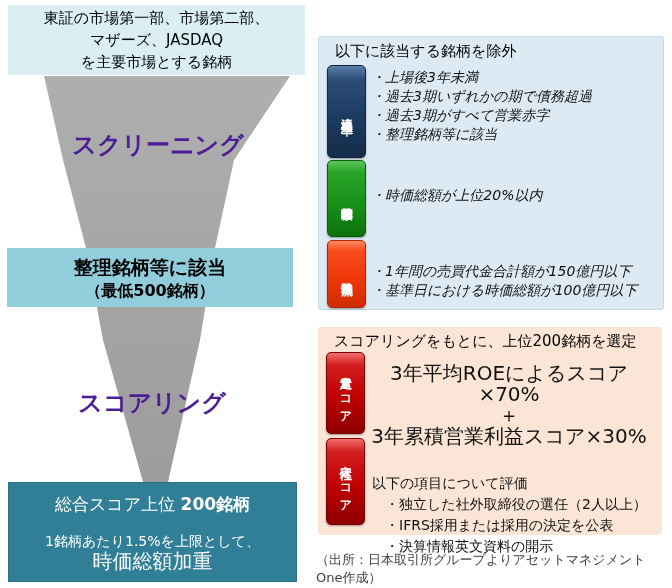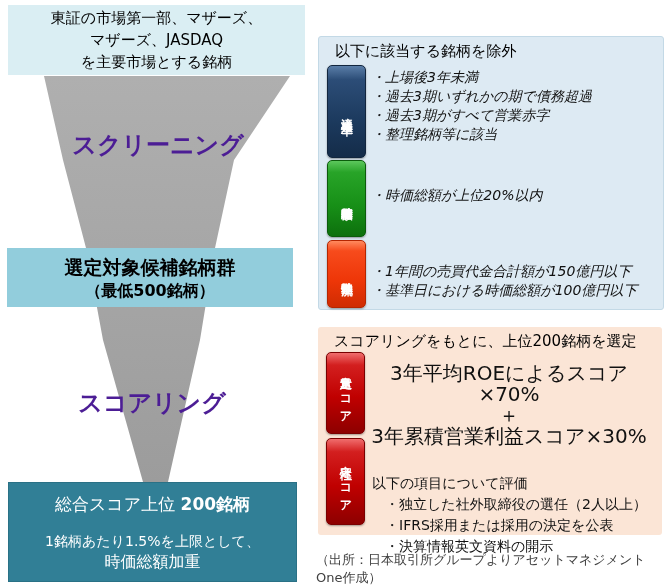--- a/index.html
+++ b/index.html
@@ -22,21 +22,21 @@
                    align-items:center; justify-content:center; text-align:center;
                    color:#000; z-index:2; }
   .candidate-box .t1 { font-size:19px; font-weight:bold; line-height:25px; }
   .candidate-box .t2 { font-size:16px; font-weight:bold; line-height:21px; }
   .result-box { position:absolute; left:8px; top:482px; width:287px; height:98px;
                 background:#317F96; border:1px solid #2A7186; color:#fff;
                 text-align:center; z-index:2; }
   .result-box .r1 { margin-top:10px; font-size:17px; }
   .result-box .r1 b { font-weight:bold; }
   .result-box .r2 { margin-top:16px; font-size:14px; line-height:19px; }
-  .result-box .r3 { font-size:16px; line-height:21px; }
+  .result-box .r3 { font-size:20px; line-height:21px; }
 
   
   .panel { position:absolute; left:318px; width:344px; border-radius:3px; z-index:2; }
   .panel.exclusion { top:36px; height:272px; background:#DDEAF3; border:1px solid #C3D9E6; }
   .panel.scoring   { top:327px; height:208px; background:#FBE5D6; }
   .panel-header { position:absolute; left:16px; top:5px; font-size:15px; color:#000; }
 
   .vlabel { position:absolute; left:8px; width:37px; border-radius:5px;
             display:flex; align-items:center; justify-content:center;
             writing-mode:vertical-rl; text-orientation:upright;
@@ -66,29 +66,29 @@
     <defs>
       <linearGradient id="gfun" x1="0" y1="0" x2="0" y2="1">
         <stop offset="0" stop-color="#AFAFAF"></stop>
         <stop offset="1" stop-color="#9C9C9C"></stop>
       </linearGradient>
     </defs>
     <polygon points="44,76 290,76 234,160 215,248 200,340 168,482 143,482 103,340 86,248 63,160" fill="url(#gfun)"></polygon>
   </svg>
 
   <div class="top-box">
-    <div>東証の市場第一部、マザーズ、</div>
+    <div>東証の市場第一部、市場第二部、</div>
     <div>マザーズ、JASDAQ</div>
     <div>を主要市場とする銘柄</div>
   </div>
 
   <div class="stage-label screening">スクリーニング</div>
 
   <div class="candidate-box">
-    <div class="t1">選定対象候補銘柄群</div>
+    <div class="t1">整理銘柄等に該当</div>
     <div class="t2">（最低500銘柄）</div>
   </div>
 
   <div class="stage-label scoring">スコアリング</div>
 
   <div class="result-box">
     <div class="r1"><span>総合スコア上位 </span><b>200銘柄</b></div>
     <div class="r2">1銘柄あたり1.5%を上限として、</div>
     <div class="r3">時価総額加重</div>
   </div>

